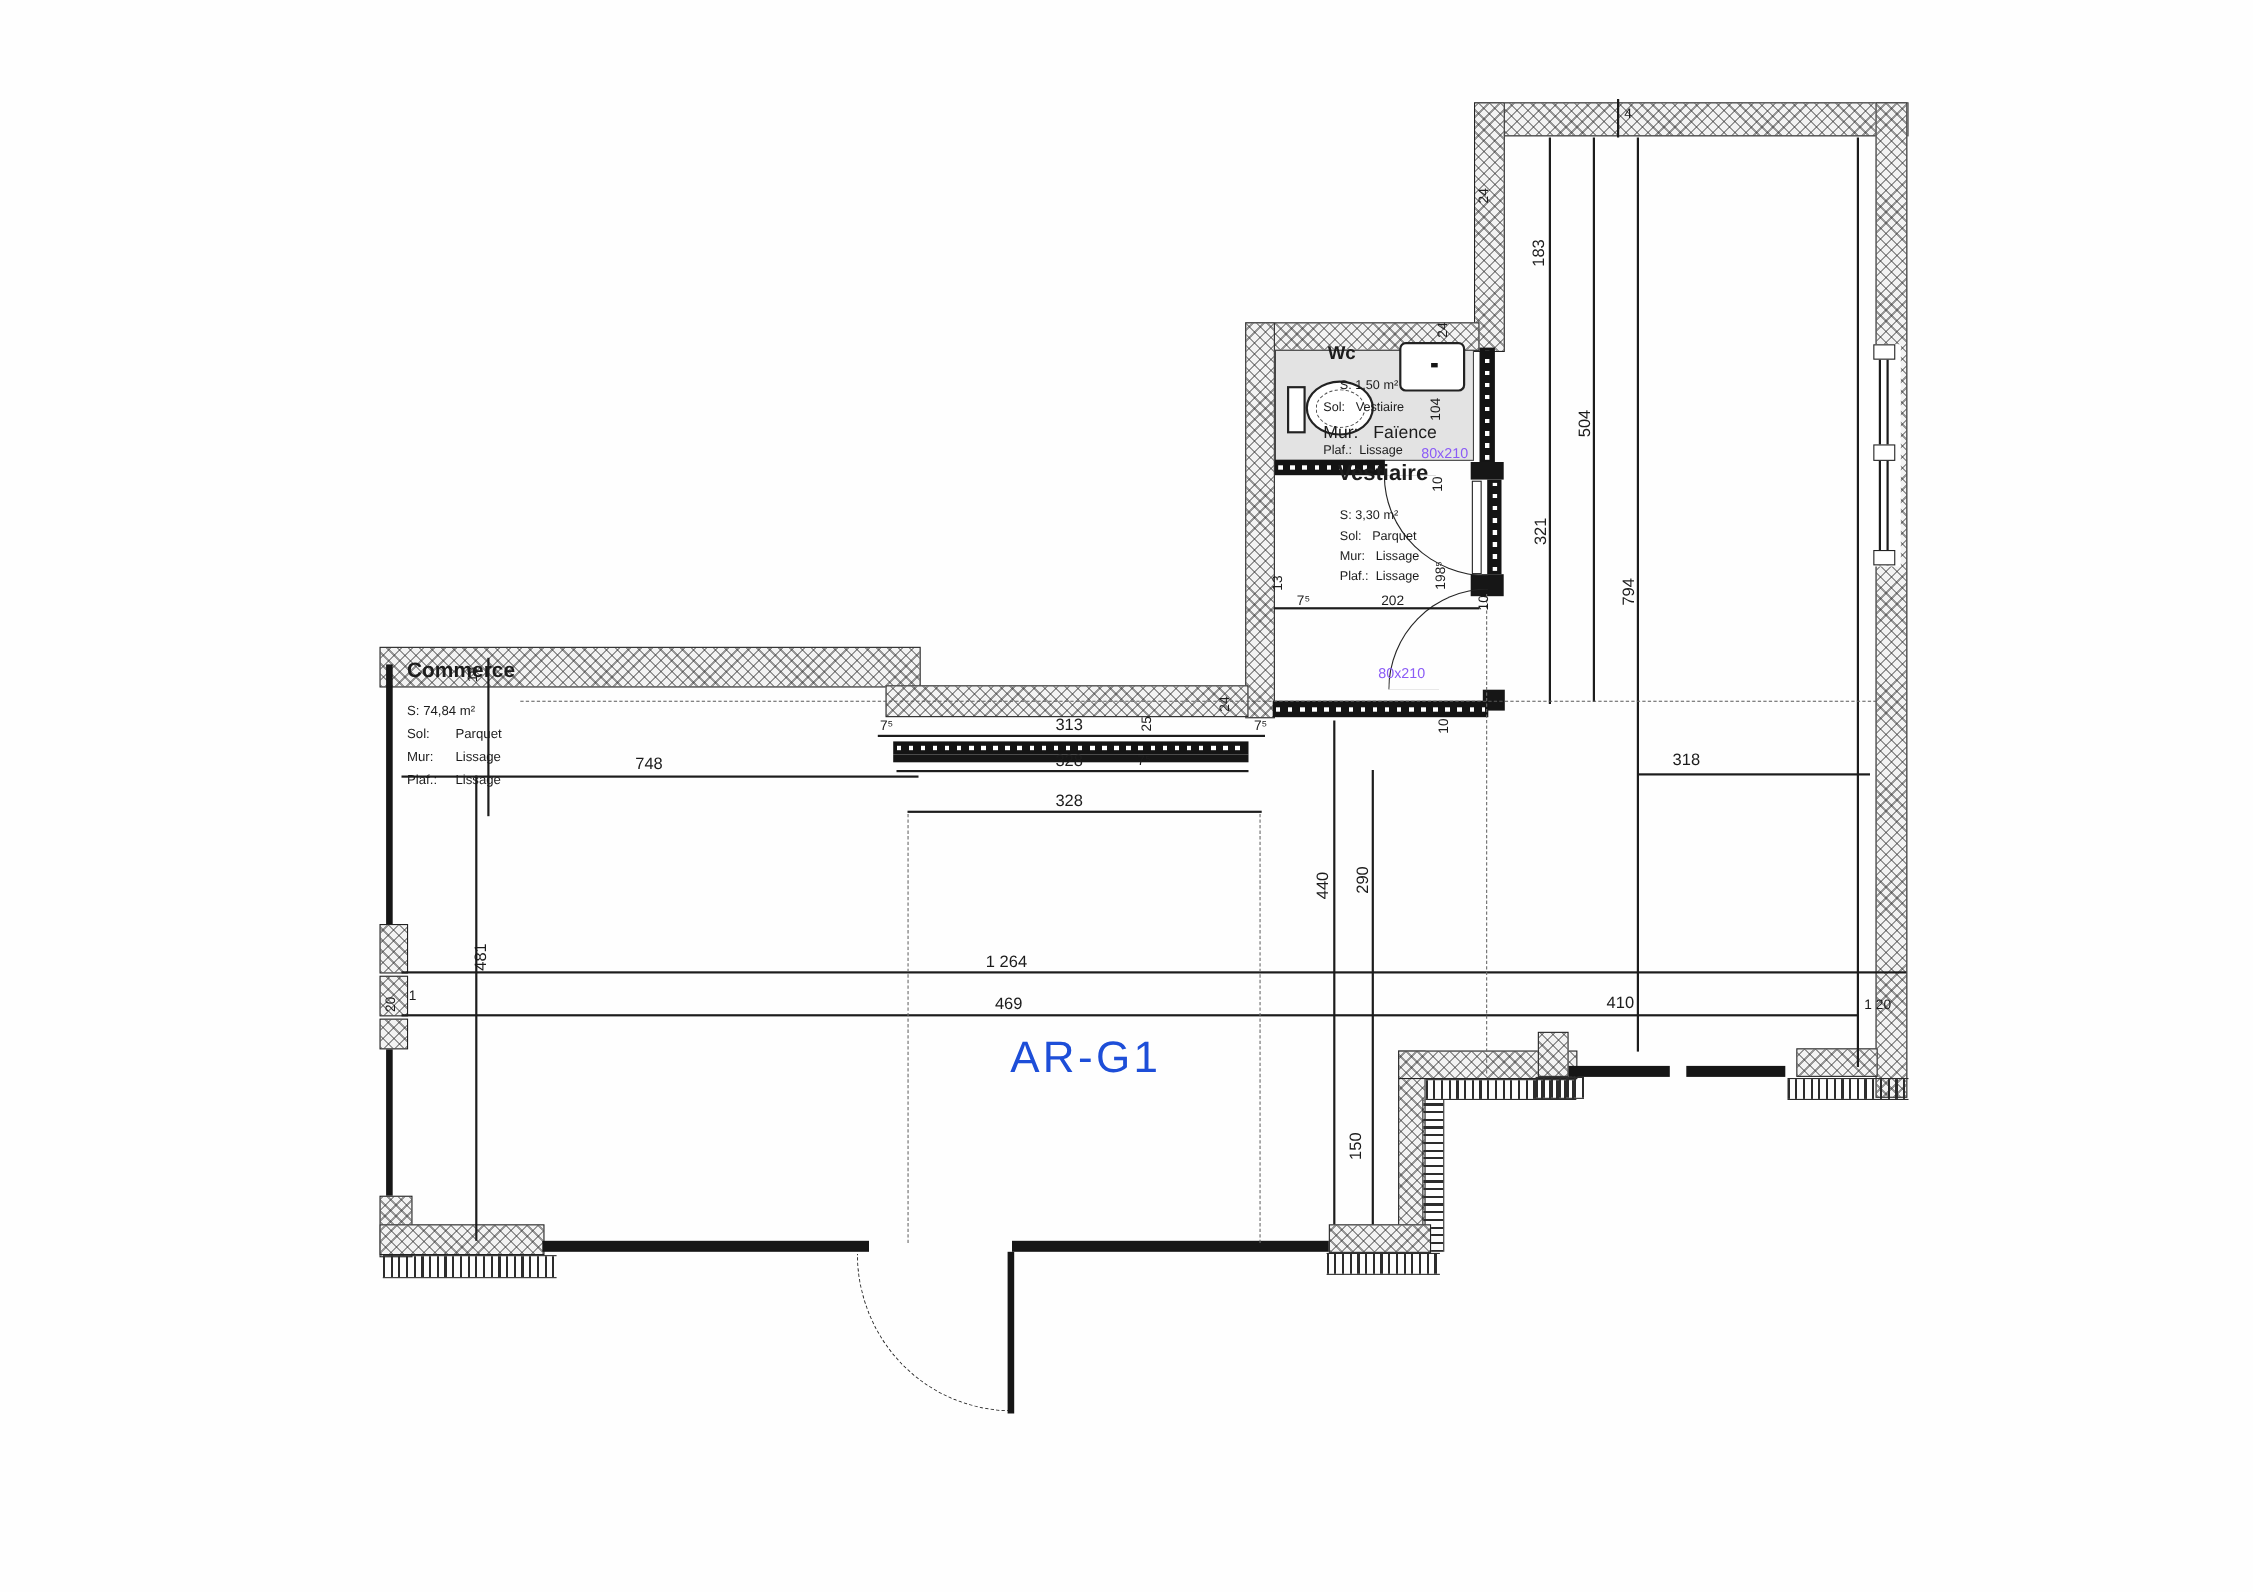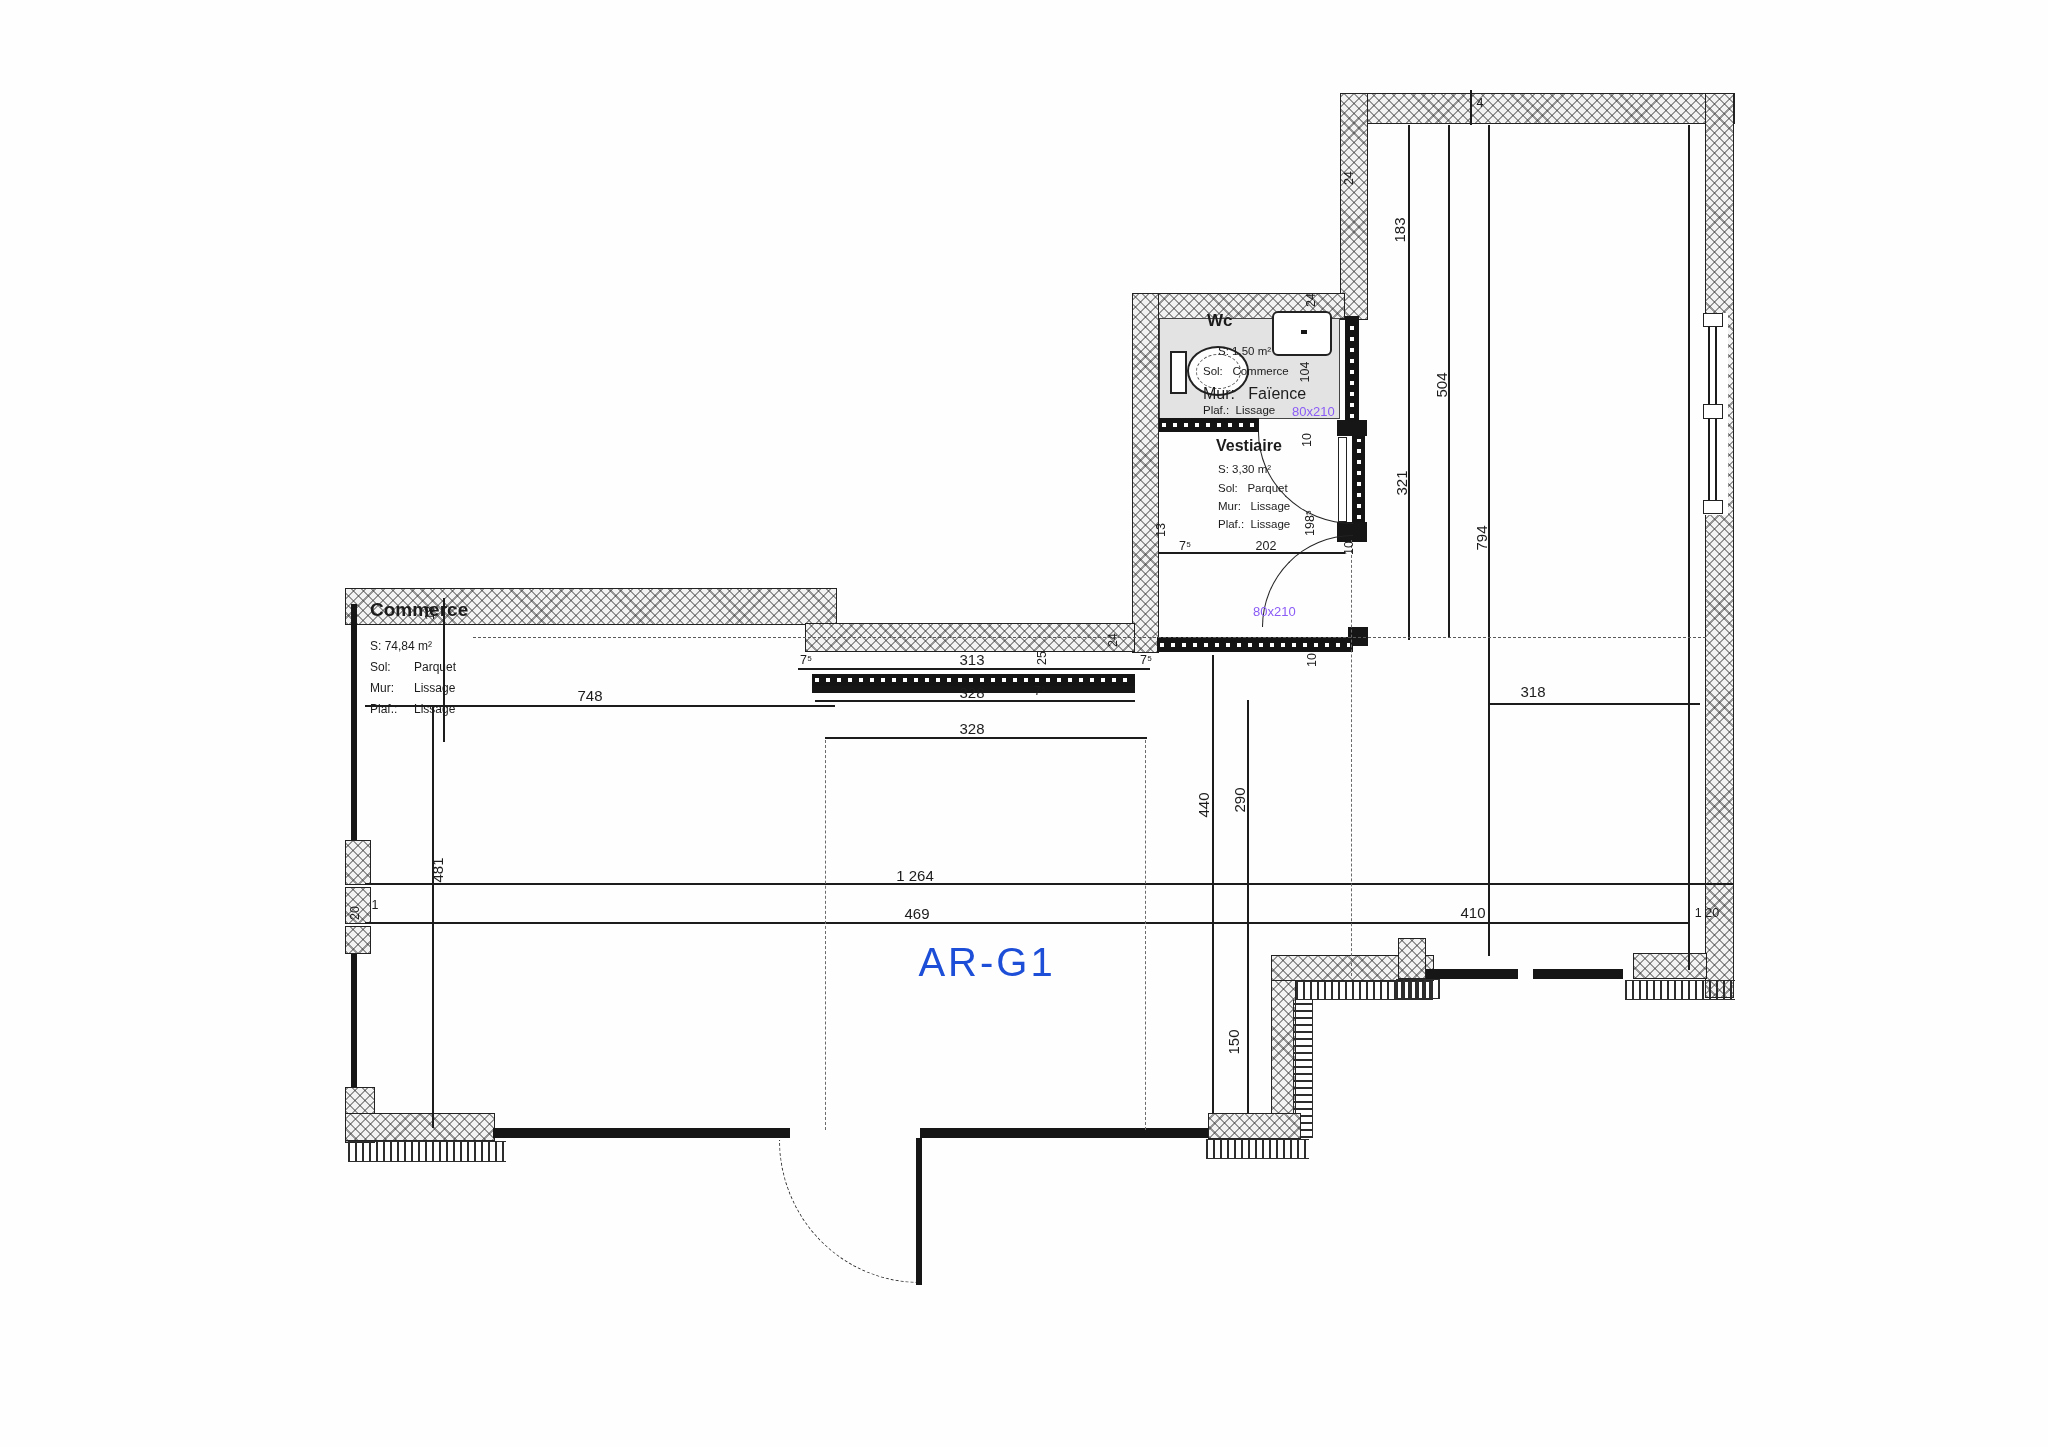--- a/index.html
+++ b/index.html
@@ -136,26 +136,26 @@
   <div class="el dashv" style="left:1145px;top:740px;width:0;height:390px"></div>
 
   <span class="tx title" style="left:370px;top:600px;font-size:19px">Commerce</span>
   <span class="tx" style="left:370px;top:640px">S: 74,84 m²</span>
   <span class="tx" style="left:370px;top:661px">Sol:       Parquet</span>
   <span class="tx" style="left:370px;top:682px">Mur:      Lissage</span>
   <span class="tx" style="left:370px;top:703px">Plaf.:     Lissage</span>
 
   <span class="tx" style="left:1218px;top:346px;font-size:11.5px">S: 1,50 m²</span>
   <span class="tx title" style="left:1207px;top:312px;font-size:17px">Wc</span>
-  <span class="tx" style="left:1203px;top:366px;font-size:11.5px">Sol:   Commerce</span>
+  <span class="tx" style="left:1203px;top:366px;font-size:11.5px">Sol:   Vestiaire</span>
   <span class="tx" style="left:1203px;top:386px;font-size:16px">Mur:   Faïence</span>
   <span class="tx" style="left:1203px;top:405px;font-size:11.5px">Plaf.:  Lissage</span>
   <span class="tx gray" style="left:1292px;top:405px;font-size:13px">80x210</span>
 
-  <span class="tx title" style="left:1216px;top:438px;font-size:16px">Vestiaire</span>
+  <span class="tx title" style="left:1216px;top:420px;font-size:20px">Vestiaire</span>
   <span class="tx" style="left:1218px;top:464px;font-size:11.5px">S: 3,30 m²</span>
   <span class="tx" style="left:1218px;top:483px;font-size:11.5px">Sol:   Parquet</span>
   <span class="tx" style="left:1218px;top:501px;font-size:11.5px">Mur:   Lissage</span>
   <span class="tx" style="left:1218px;top:519px;font-size:11.5px">Plaf.:  Lissage</span>
   <span class="tx gray" style="left:1253px;top:605px;font-size:13px">80x210</span>
 
   <span class="unit-label" style="left:987px;top:962px;color:#1d4ed8">AR-G1</span>
 
   <span class="lbl" style="left:590px;top:695px">748</span>
   <span class="lbl" style="left:972px;top:659px">313</span>

